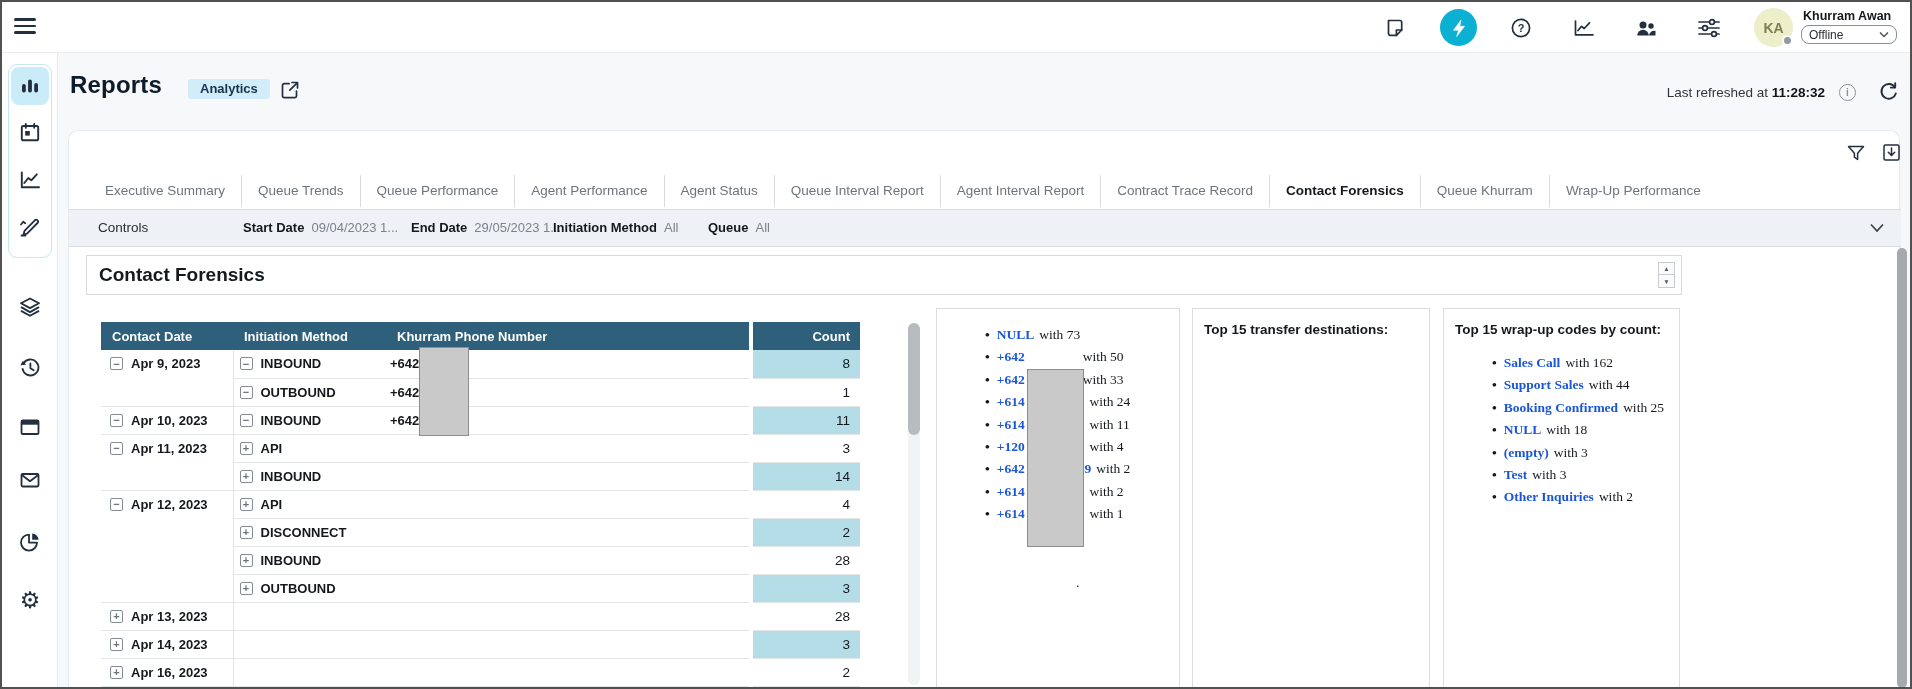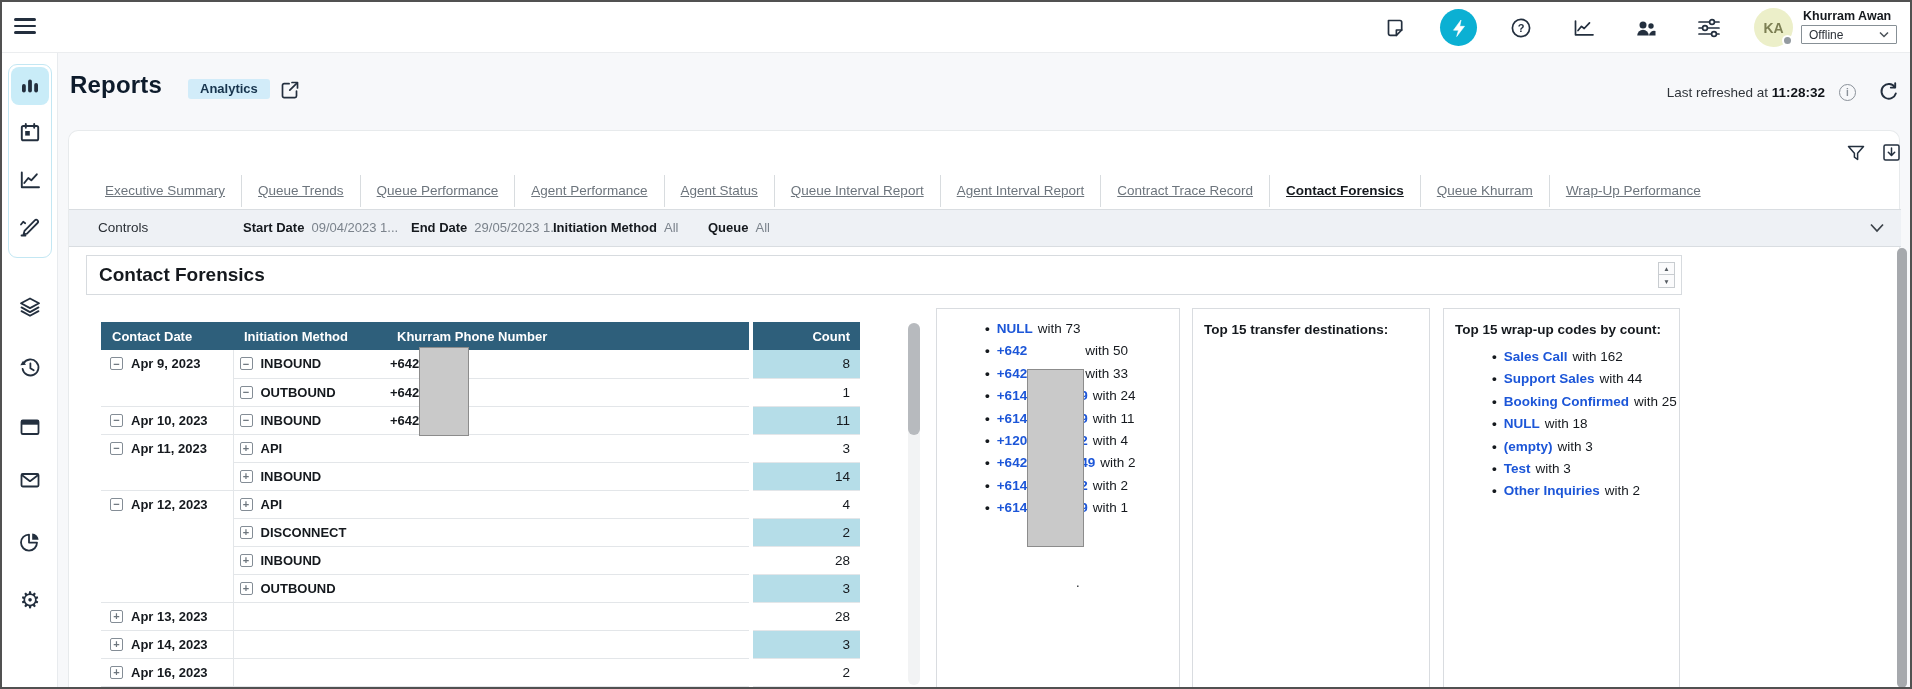--- a/index.html
+++ b/index.html
@@ -14,21 +14,21 @@
 
   
   .topbar { position:absolute; left:0; top:0; width:1908px; height:51px; background:#fff; border-bottom:1px solid #ebedef; z-index:5; }
   .hamburger { position:absolute; left:12px; top:16px; width:22px; height:16px; cursor:pointer; }
   .hamburger span { display:block; height:2.6px; background:#232f3e; border-radius:2px; margin-bottom:4px; }
   .tb-ic { position:absolute; top:15px; width:22px; height:22px; cursor:pointer; }
   .bolt-circle { position:absolute; left:1438px; top:7px; width:37px; height:37px; border-radius:50%; background:#0bb0d3; display:flex; align-items:center; justify-content:center; cursor:pointer; }
   .avatar { position:absolute; left:1752px; top:6px; width:39px; height:39px; border-radius:50%; background:#ecefc9; color:#7c7f53; font-size:14px; font-weight:700; display:flex; align-items:center; justify-content:center; }
   .status-dot { position:absolute; left:1780px; top:33px; width:11px; height:11px; border-radius:50%; background:#939aa0; border:2px solid #fff; }
   .user-name { position:absolute; left:1801px; top:7px; font-size:12.5px; font-weight:700; color:#15191e; }
-  .status-select { position:absolute; left:1799px; top:23px; width:96px; height:19px; border:1px solid #879096; border-radius:1px; background:#fff; font-size:12px; color:#2b3138; display:flex; align-items:center; padding:0 7px; cursor:pointer; }
+  .status-select { position:absolute; left:1799px; top:23px; width:96px; height:19px; border:1px solid #879096; border-radius:8px; background:#fff; font-size:12px; color:#2b3138; display:flex; align-items:center; padding:0 7px; cursor:pointer; }
   .status-select .sel-txt { flex:1; }
 
   
   .sidebar { position:absolute; left:0; top:51px; width:56px; height:638px; background:#fff; border-right:1px solid #e8ebee; z-index:4; }
   .side-group { position:absolute; left:6px; top:11px; width:44px; height:194px; border:1px solid #c3e7f3; border-radius:9px; }
   .side-item { position:absolute; left:2px; width:38px; height:38px; border-radius:8px; display:flex; align-items:center; justify-content:center; cursor:pointer; }
   .side-item.active { background:#c9ecf8; }
   .side-single { position:absolute; left:16px; width:24px; height:24px; cursor:pointer; }
   .gear-glyph { font-size:23px; line-height:24px; color:#232f3e; text-align:center; }
 
@@ -40,21 +40,21 @@
   .refreshed b { color:#101419; }
   .info-ic { position:absolute; left:1837px; top:82px; width:17px; height:17px; border:1.4px solid #8a9199; border-radius:50%; color:#8a9199; font-size:10px; font-weight:700; display:flex; align-items:center; justify-content:center; cursor:pointer; }
   .refresh-ic { position:absolute; left:1876px; top:79px; width:21px; height:21px; cursor:pointer; }
 
   
   .card { position:absolute; left:66px; top:128px; width:1832px; height:561px; background:#fff; border:1px solid #e7eaec; border-bottom:none; border-radius:10px 10px 0 0; }
   .funnel-ic { position:absolute; left:1778px; top:13px; width:18px; height:18px; cursor:pointer; }
   .download-ic { position:absolute; left:1813px; top:12px; width:19px; height:19px; cursor:pointer; }
 
   .tabs { position:absolute; left:20px; top:44px; height:32px; display:flex; }
-  .tab { font-size:13.5px; color:#6d757d; padding:0 16px; line-height:31px; white-space:nowrap; cursor:pointer;text-decoration:underline; }
+  .tab { font-size:13.5px; color:#6d757d; padding:0 16px; line-height:31px; white-space:nowrap; cursor:pointer; }
   .tab + .tab { border-left:1px solid #d8dcdf; }
   .tab.active { color:#15191e; font-weight:700; }
 
   .controls { position:absolute; left:0; top:78px; width:1832px; height:38px; background:#eef1f5; border-top:1px solid #d9dde1; border-bottom:1px solid #d9dde1; }
   .controls-label { position:absolute; left:29px; top:0; line-height:36px; font-size:13.5px; color:#2a2f35; }
   .filter { position:absolute; top:0; line-height:36px; font-size:13px; white-space:nowrap; cursor:pointer; }
   .filter b { color:#15191e; font-weight:700; }
   .filter .fval { color:#7b838c; margin-left:7px; }
   .filter:nth-of-type(1){ left:174px; } .filter:nth-of-type(2){ left:342px; }
   .filter:nth-of-type(3){ left:484px; } .filter:nth-of-type(4){ left:639px; }
@@ -81,21 +81,21 @@
   .exp-ic { flex:0 0 auto; width:13px; height:13px; border:1.4px solid #848d96; border-radius:2px; background:#fff; color:#6c757d; font-size:11px; font-weight:700; line-height:10px; display:flex; align-items:center; justify-content:center; cursor:pointer; }
 
   .tbl-scroll-track { position:absolute; left:839px; top:192px; width:12px; height:362px; background:#f2f3f4; border-radius:6px; }
   .tbl-scroll-thumb { position:absolute; left:839px; top:192px; width:12px; height:112px; background:#b7babe; border-radius:6px; cursor:grab; }
   .outer-scroll-thumb { position:absolute; left:1828px; top:117px; width:10px; height:440px; background:#a6a9ad; border-radius:5px; cursor:grab; }
 
   
   .panel { position:absolute; top:177px; height:384px; border:1px solid #d9dce0; border-bottom:none; background:#fff; }
   .panel.p1 { left:867px; width:244px; } .panel.p2 { left:1123px; width:238px; } .panel.p3 { left:1374px; width:237px; }
   .panel-title { padding:13px 8px 0 11px; font-size:13.5px; font-weight:700; color:#15191e; white-space:nowrap; }
-  .plist { margin-top:9px; padding-left:48px; list-style:none; }
+  .plist { margin-top:15px; padding-left:48px; list-style:none;font-family:Liberation Serif, serif; }
   .plist li { line-height:22.4px; font-size:13.5px; white-space:nowrap; }
   .bullet { margin-right:7px; font-weight:700; color:#15191e; }
   .lnk { color:#1c56d8; font-weight:700; text-decoration:none; cursor:pointer; }
   .gap { display:inline-block; width:53px; }
   .rest { margin-left:5px; color:#15191e; }
   .footnote { position:absolute; left:139px; top:266px; font-size:13px; color:#15191e; }
 
   
   .redact { position:absolute; background:#c9c9c9; border:1px solid #8c8c8c; z-index:6; }
   .redact.r1 { left:417px; top:345px; width:50px; height:89px; }

